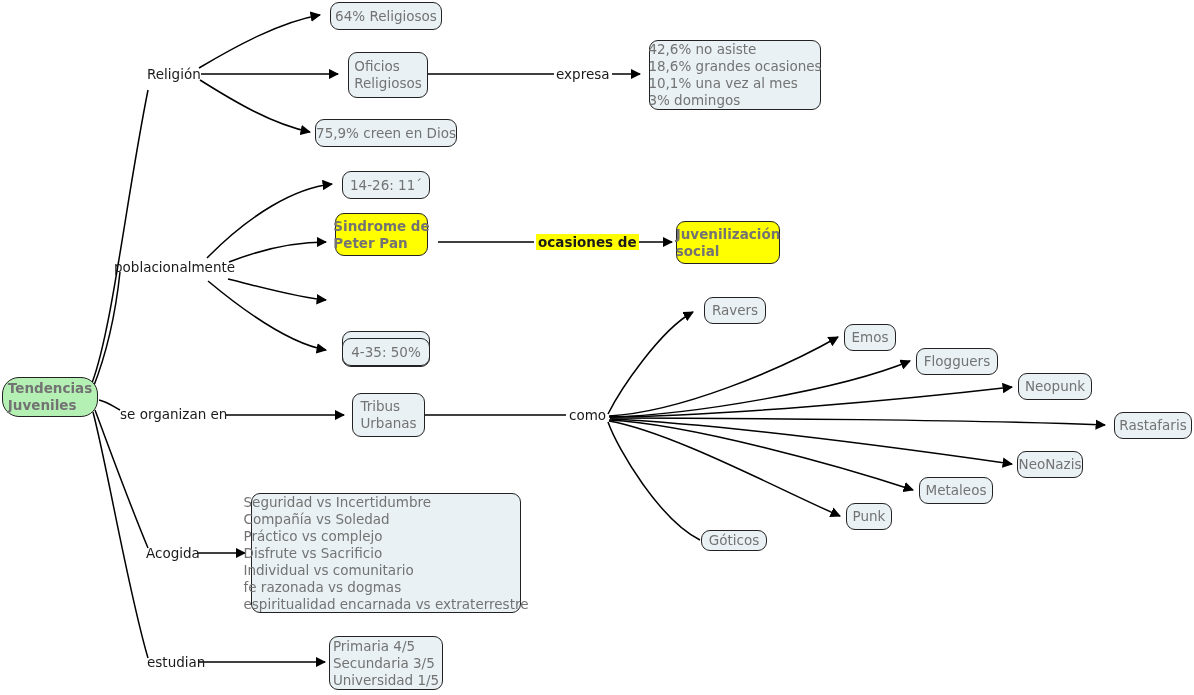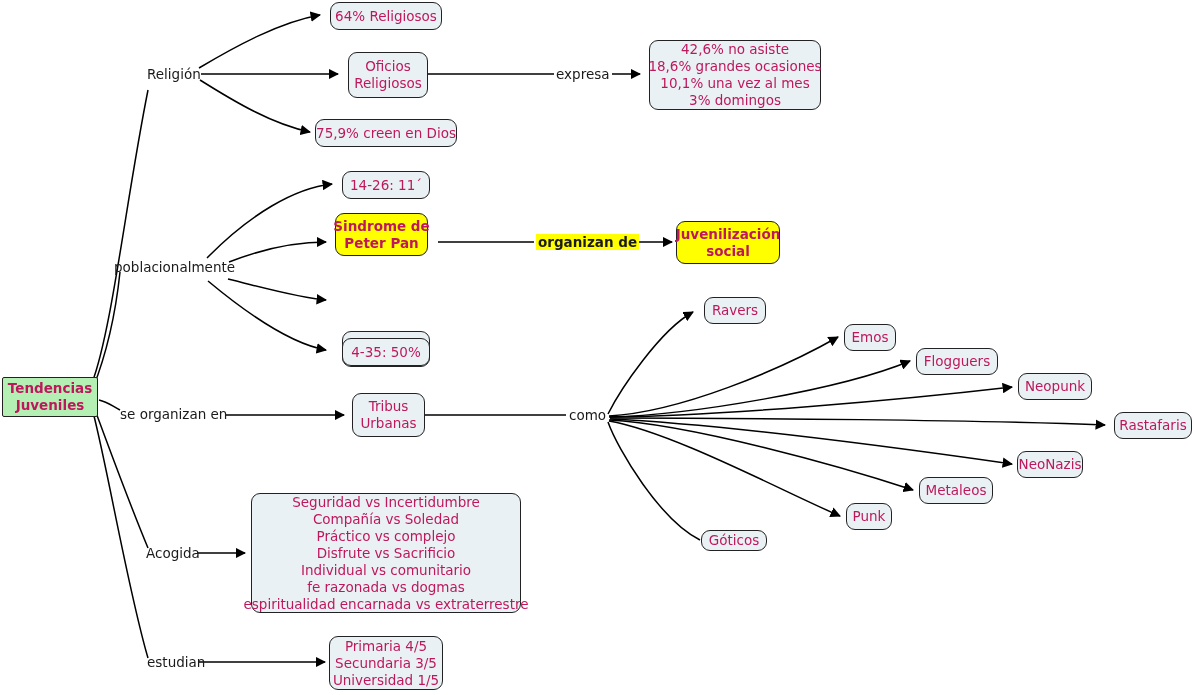--- a/index.html
+++ b/index.html
@@ -24,36 +24,35 @@
     width: 1194px;
     height: 695px;
     pointer-events: none;
   }
   .node {
     position: absolute;
     box-sizing: border-box;
     display: flex;
     align-items: center;
     justify-content: center;
-    text-align: center;
     border: 1.4px solid #222222;
     border-radius: 9px;
     background: #e9f1f5;
-    color: #be185d;
+    color: #737373;
     font-size: 13.5px;
     line-height: 16.5px;
     white-space: pre;
     padding: 2px 7px;
   }
   .node.green {
     background: #b4f0b4;
     font-weight: bold;
     font-size: 13.5px;
     line-height: 16px;
-    border-radius: 2px;
+    border-radius: 17px;
   }
   .node.yellow {
     background: #ffff00;
     font-weight: bold;
     font-size: 13.5px;
     line-height: 16.5px;
     border-radius: 9px;
   }
   .node.multiline {
     line-height: 17px;
@@ -134,21 +133,21 @@
   <div class="linklabel" style="left:114px; top:259px;">poblacionalmente</div>
 
   <div class="linklabel" style="left:120px; top:406px;">se organizan en</div>
 
   <div class="linklabel" style="left:146px; top:545px;">Acogida</div>
 
   <div class="linklabel" style="left:147px; top:654px;">estudian</div>
 
   <div class="linklabel" style="left:556px; top:66px;">expresa</div>
 
-  <div class="linklabel hl" style="left:536px; top:234px;">organizan de</div>
+  <div class="linklabel hl" style="left:536px; top:234px;">ocasiones de</div>
 
   <div class="linklabel" style="left:569px; top:407px;">como</div>
 
   <div class="node" style="left:330px; top:2px; width:112px; height:28px;">64% Religiosos</div>
 
   <div class="node multiline" style="left:348px; top:52px; width:80px; height:46px;">Oficios
 Religiosos</div>
 
   <div class="node" style="left:315px; top:119px; width:142px; height:28px;">75,9% creen en Dios</div>
 

